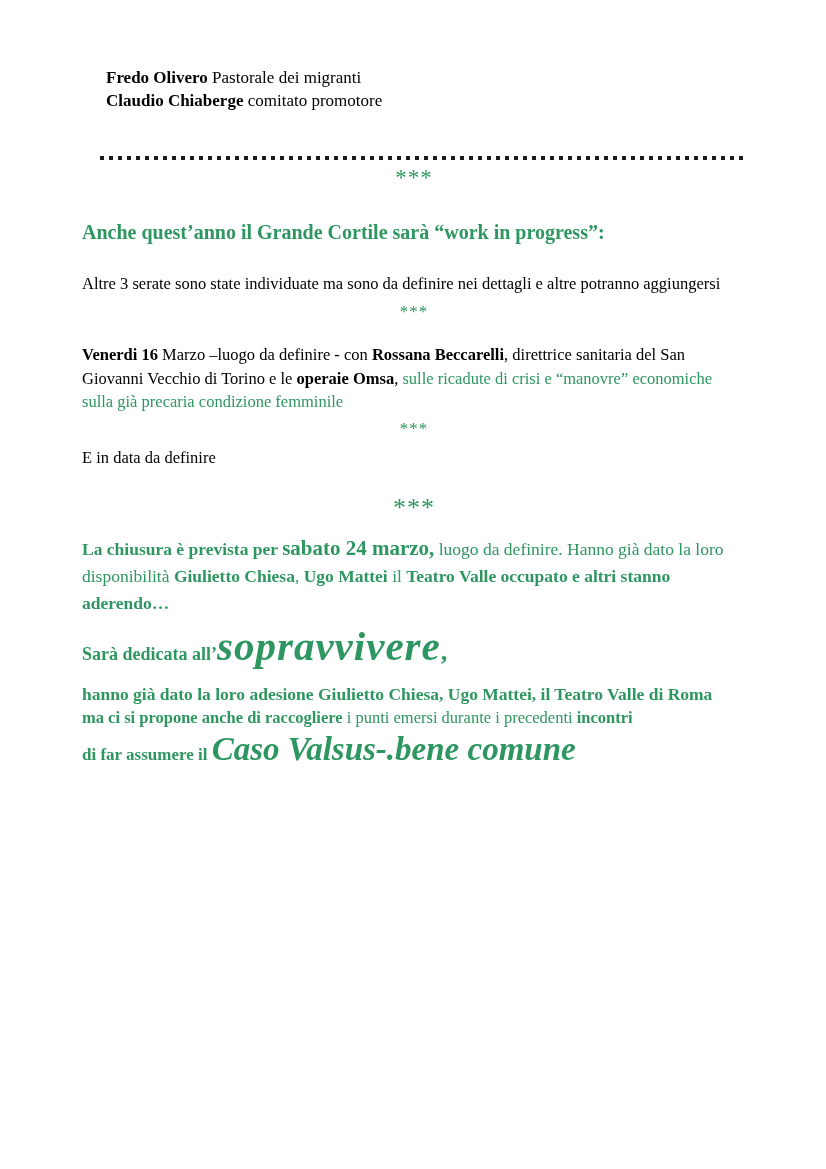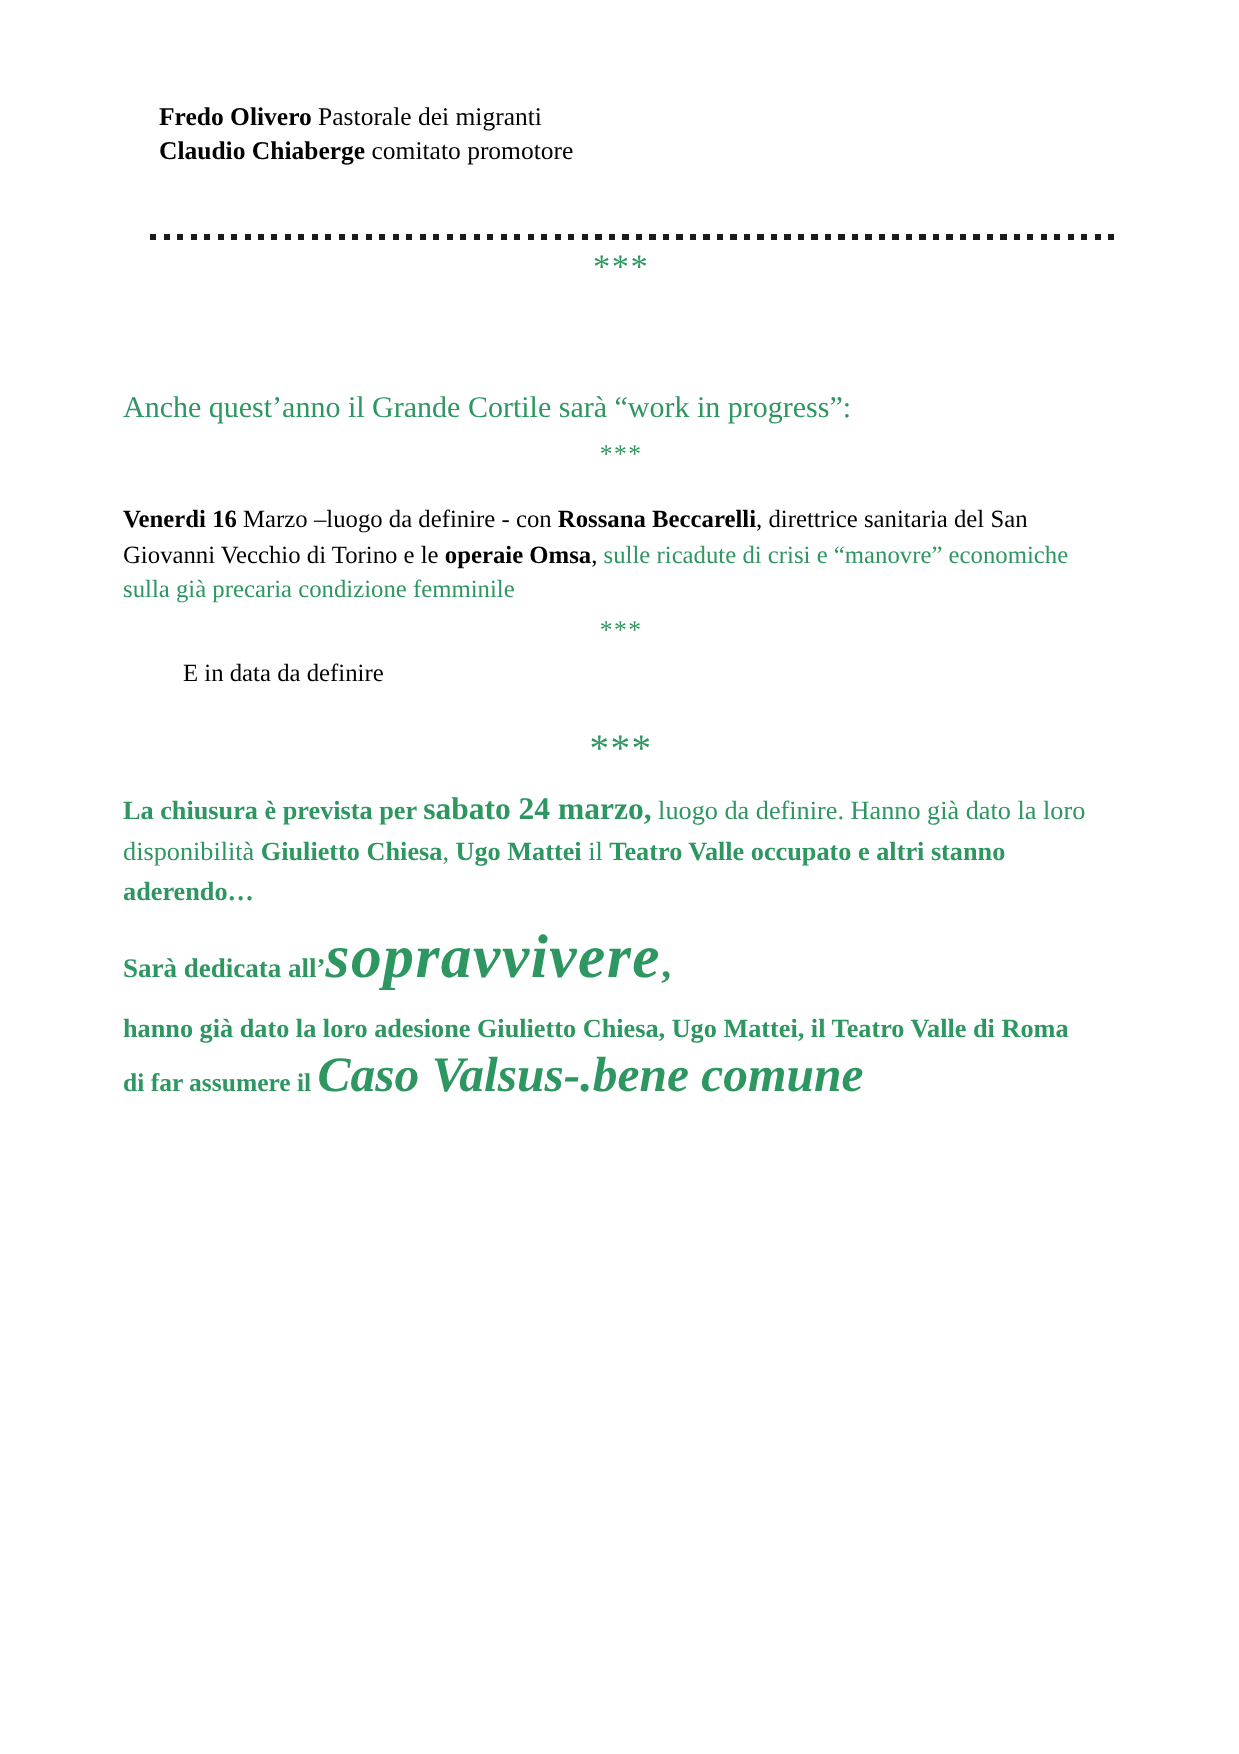--- a/index.html
+++ b/index.html
@@ -29,28 +29,28 @@
   }
   .stars{
     text-align:center;color:var(--green);
     letter-spacing:1px;
   }
   .stars-top{margin-top:2px;font-size:23px;line-height:32px;}
   .stars-small{margin-top:6px;font-size:17px;line-height:22px;}
   .stars-small-2{margin-top:4px;}
   .stars-big{margin-top:22px;font-size:26px;line-height:34px;}
   .heading{
-    margin-top:64px;
-    font-size:20px;line-height:28px;font-weight:normal;
+    margin-top:24px;
+    font-size:20px;line-height:28px;font-weight:bold;
     color:var(--green);
   }
   .body-par{font-size:16.5px;line-height:23px;}
   .par-altre{margin-top:26px;}
   .par-venerdi{margin-top:20px;line-height:23.5px;}
-  .par-edata{margin-top:6px;margin-left:40px;}
+  .par-edata{margin-top:6px;}
   .par-villarbasse{margin-top:20px;}
   b.blk{font-weight:bold;}
   .grn{color:var(--green);}
   .par-chiusura{
     margin-top:10px;
     color:var(--green);
     font-size:17.5px;line-height:27px;font-weight:bold;
   }
   .par-chiusura .reg{font-weight:normal;}
   .par-chiusura .sabato{font-size:21px;}
@@ -90,35 +90,37 @@
     <p><b class="blk">Fredo Olivero</b><span> Pastorale dei migranti</span></p>
     <p><b class="blk">Claudio Chiaberge</b><span> comitato promotore</span></p>
   </div>
 
   <div class="dotted-rule"></div>
 
   <div class="stars stars-top">***</div>
 
   <h1 class="heading">Anche quest’anno il Grande Cortile sarà “work in progress”:</h1>
 
+  <p class="body-par par-altre">Altre 3 serate sono state individuate ma sono da definire nei dettagli e altre potranno aggiungersi</p>
 
   <div class="stars stars-small">***</div>
 
   <p class="body-par par-venerdi"><b class="blk">Venerdi 16</b><span> Marzo –luogo da definire - con </span><b class="blk">Rossana Beccarelli</b><span>, direttrice sanitaria del San Giovanni Vecchio di Torino e le </span><b class="blk">operaie Omsa</b><span>, </span><span class="grn">sulle ricadute di crisi e “manovre” economiche sulla già precaria condizione femminile</span></p>
 
   <div class="stars stars-small stars-small-2">***</div>
 
   <p class="body-par par-edata">E in data da definire</p>
 
 
   <div class="stars stars-big">***</div>
 
   <p class="par-chiusura"><span>La chiusura è prevista per </span><span class="sabato">sabato 24 marzo,</span><span class="reg"> luogo da definire. Hanno già dato la loro disponibilità </span><span>Giulietto Chiesa</span><span class="reg">, </span><span>Ugo Mattei</span><span class="reg"> il </span><span>Teatro Valle occupato e altri stanno aderendo…</span></p>
 
   <p class="par-dedicata"><span>Sarà dedicata all’</span><span class="bigword">sopravvivere</span><span class="comma">,</span></p>
 
   <p class="par-adesione">hanno già dato la loro adesione Giulietto Chiesa, Ugo Mattei, il Teatro Valle di Roma</p>
 
+  <p class="par-raccogliere"><span>ma ci si propone anche di raccogliere </span><span class="reg">i punti emersi durante i precedenti </span><span>incontri</span></p>
 
   <p class="par-caso"><span>di far assumere il </span><span class="bigword">Caso Valsus-.bene comune</span></p>
 
 
 </div>
 
 </body></html>

